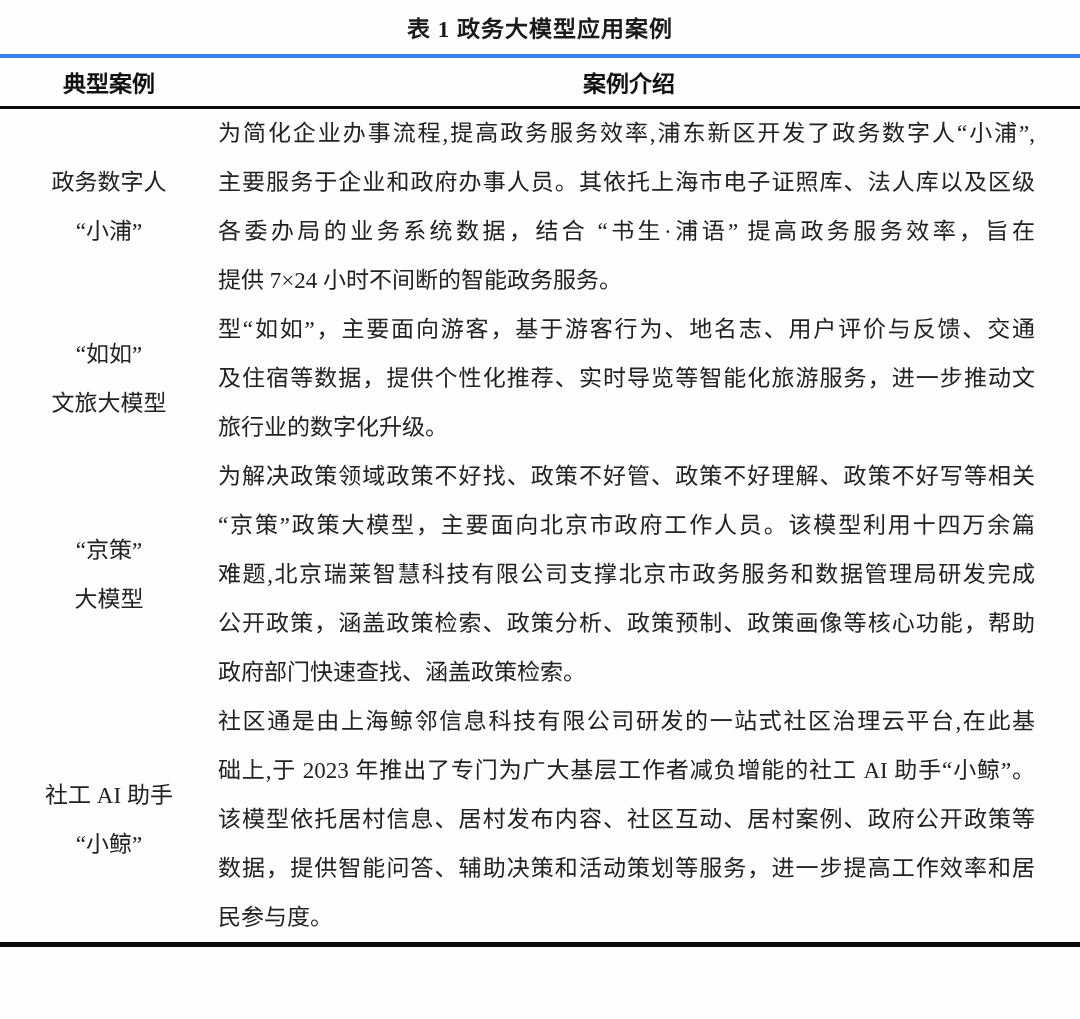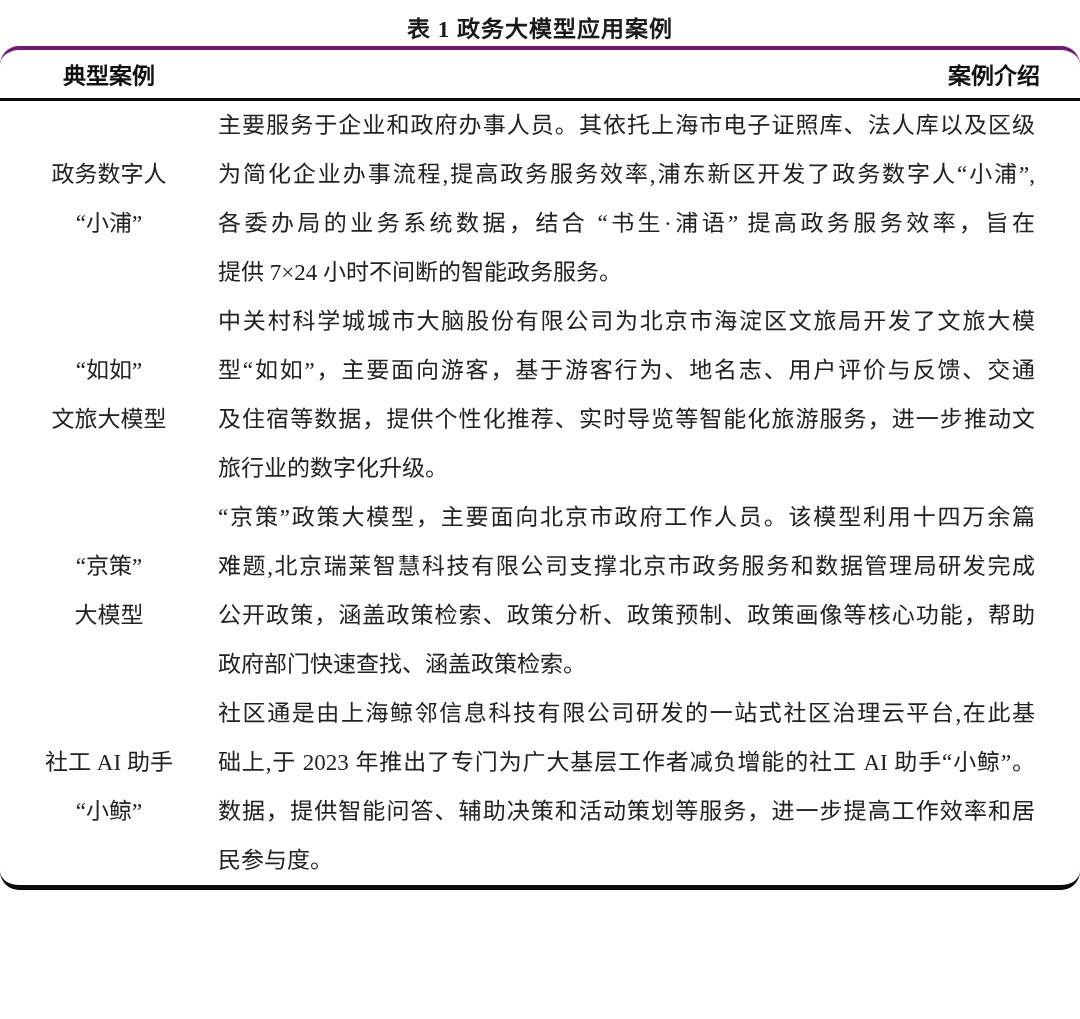--- a/index.html
+++ b/index.html
@@ -21,42 +21,42 @@
     padding-top: 13px;
     height: 33px;
     line-height: 33px;
     text-align: center;
     font-size: 23px;
     font-weight: 600;
     letter-spacing: 1px;
     color: #1a1a1a;
   }
   .case-table {
-    border-top: 4px solid #701a75;
+    margin-top: 8px;
+    border-top: 4px solid #3b82f6;
     border-bottom: 5px solid #0c0c0c;
-    border-radius: 19px;
   }
   .header-row {
     display: flex;
     align-items: center;
     height: 48px;
     border-bottom: 3px solid #0c0c0c;
     font-family: "Liberation Sans", "DejaVu Sans", sans-serif;
     font-weight: 700;
     font-size: 23px;
     color: #111111;
   }
   .header-cell-left {
     width: 218px;
     text-align: center;
     flex: 0 0 auto;
   }
   .header-cell-right {
     flex: 1 1 auto;
-    text-align: right;
+    text-align: center;
     padding-right: 40px;
   }
   .body-row {
     display: flex;
   }
   .cell-case {
     width: 218px;
     flex: 0 0 auto;
     display: flex;
     flex-direction: column;
@@ -102,61 +102,62 @@
       <div class="header-cell-right">案例介绍</div>
     </div>
 
     <div id="table-body">
   <div class="body-row">
     <div class="cell-case">
             <div class="case-line">政务数字人</div>
             <div class="case-line">“小浦”</div>
           </div>
     <div class="cell-desc">
+            <div class="desc-line">为简化企业办事流程,提高政务服务效率,浦东新区开发了政务数字人“小浦”,</div>
             <div class="desc-line">主要服务于企业和政府办事人员。其依托上海市电子证照库、法人库以及区级</div>
-            <div class="desc-line">为简化企业办事流程,提高政务服务效率,浦东新区开发了政务数字人“小浦”,</div>
             <div class="desc-line">各委办局的业务系统数据，结合 “书生·浦语” 提高政务服务效率，旨在</div>
             <div class="desc-line last">提供 7×24 小时不间断的智能政务服务。</div>
           </div>
   </div>
 
   <div class="body-row">
     <div class="cell-case">
             <div class="case-line">“如如”</div>
             <div class="case-line">文旅大模型</div>
           </div>
     <div class="cell-desc">
-            <div class="desc-line">中关村科学城城市大脑股份有限公司为北京市海淀区文旅局开发了文旅大模</div>
             <div class="desc-line">型“如如”，主要面向游客，基于游客行为、地名志、用户评价与反馈、交通</div>
             <div class="desc-line">及住宿等数据，提供个性化推荐、实时导览等智能化旅游服务，进一步推动文</div>
             <div class="desc-line last">旅行业的数字化升级。</div>
           </div>
   </div>
 
   <div class="body-row">
     <div class="cell-case">
             <div class="case-line">“京策”</div>
             <div class="case-line">大模型</div>
           </div>
     <div class="cell-desc">
+            <div class="desc-line">为解决政策领域政策不好找、政策不好管、政策不好理解、政策不好写等相关</div>
             <div class="desc-line">“京策”政策大模型，主要面向北京市政府工作人员。该模型利用十四万余篇</div>
             <div class="desc-line">难题,北京瑞莱智慧科技有限公司支撑北京市政务服务和数据管理局研发完成</div>
             <div class="desc-line">公开政策，涵盖政策检索、政策分析、政策预制、政策画像等核心功能，帮助</div>
             <div class="desc-line last">政府部门快速查找、涵盖政策检索。</div>
           </div>
   </div>
 
   <div class="body-row">
     <div class="cell-case">
             <div class="case-line">社工 AI 助手</div>
             <div class="case-line">“小鲸”</div>
           </div>
     <div class="cell-desc">
             <div class="desc-line">社区通是由上海鲸邻信息科技有限公司研发的一站式社区治理云平台,在此基</div>
             <div class="desc-line">础上,于 2023 年推出了专门为广大基层工作者减负增能的社工 AI 助手“小鲸”。</div>
+            <div class="desc-line">该模型依托居村信息、居村发布内容、社区互动、居村案例、政府公开政策等</div>
             <div class="desc-line">数据，提供智能问答、辅助决策和活动策划等服务，进一步提高工作效率和居</div>
             <div class="desc-line last">民参与度。</div>
           </div>
   </div>
 </div>
 
   </div>
 
 </div>
 

